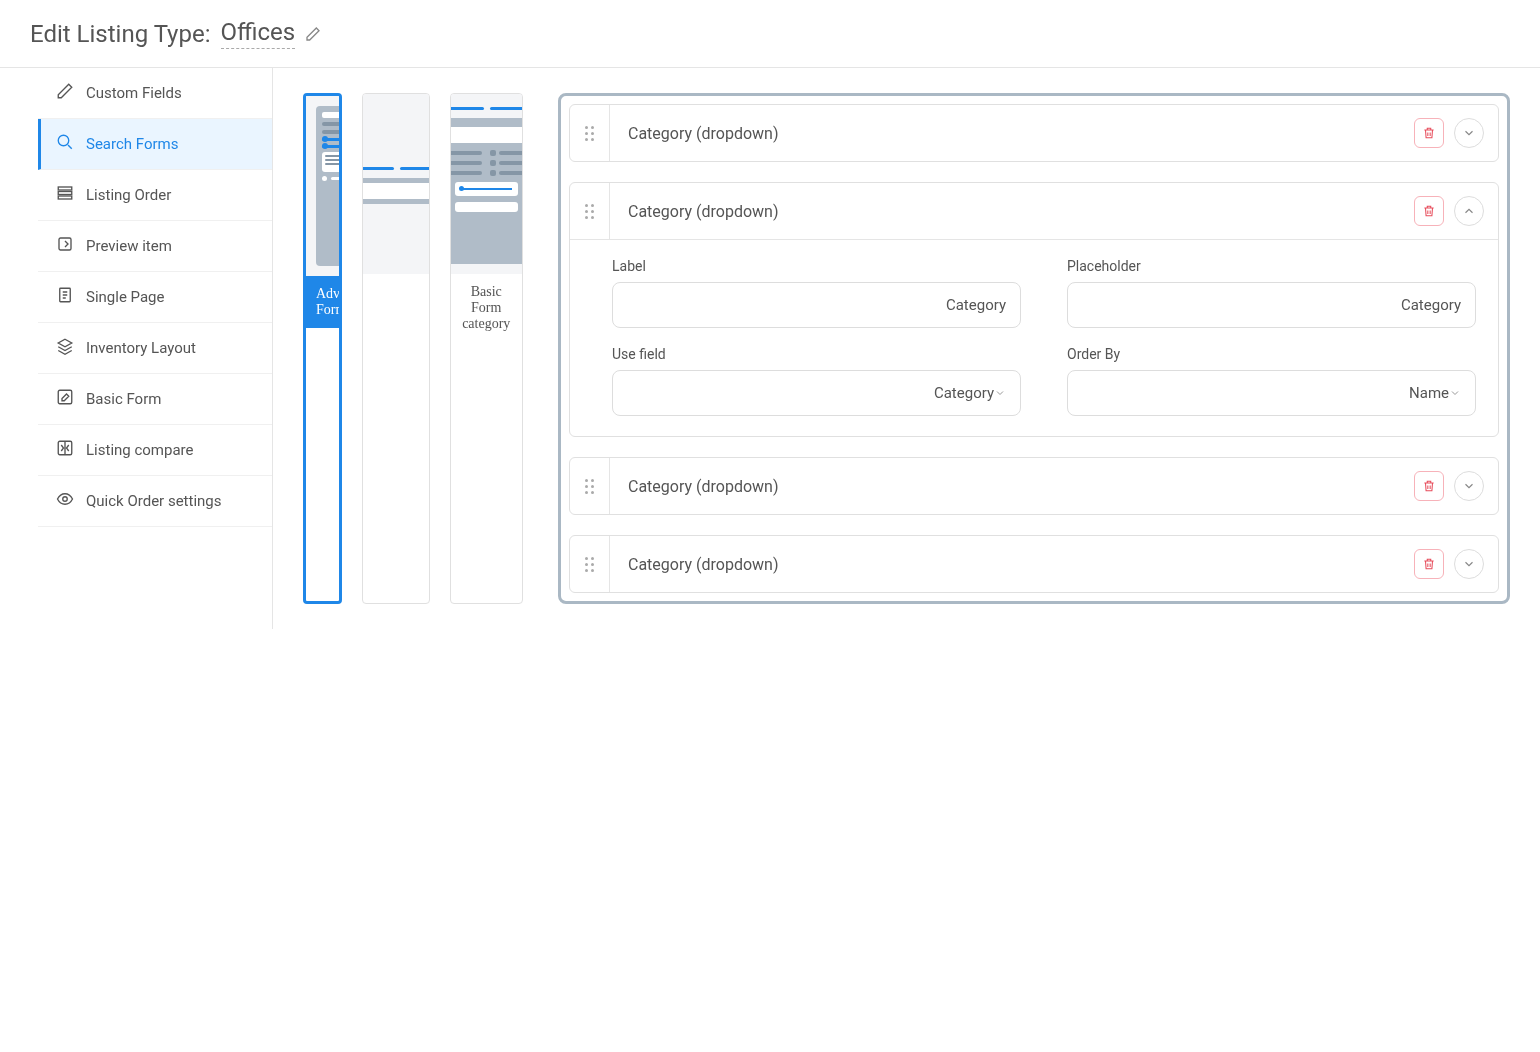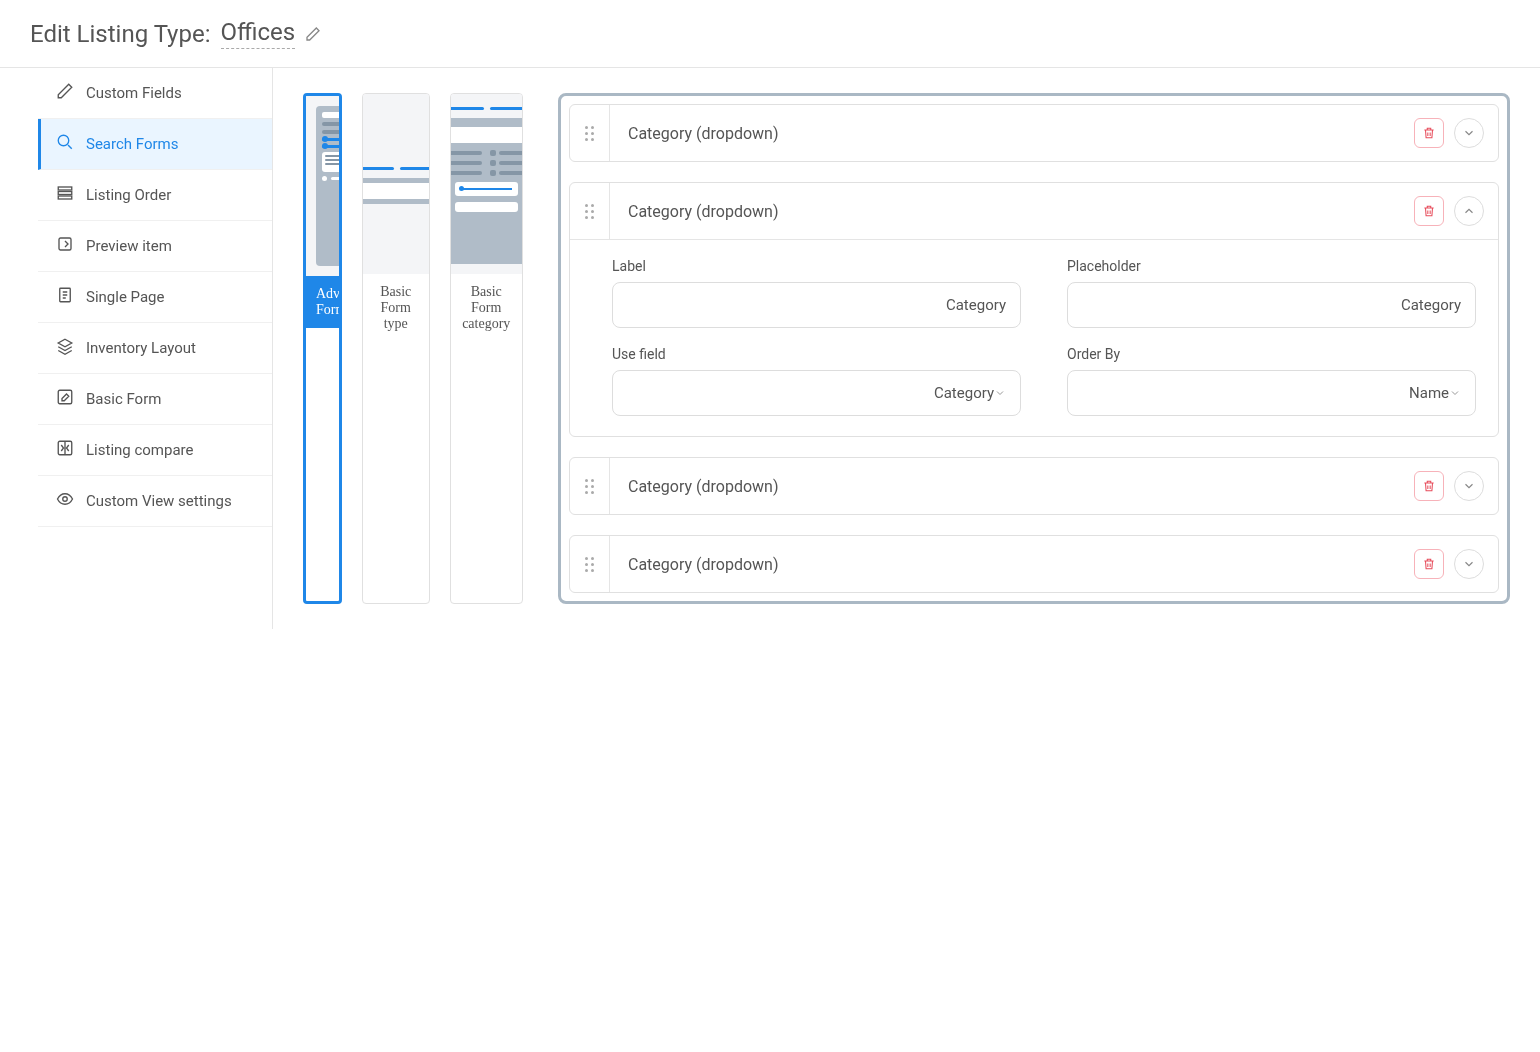--- a/index.html
+++ b/index.html
@@ -272,21 +272,21 @@
             <rect x="3" y="3" width="18" height="18" rx="2"></rect>
             <path d="M12 3v18M7 8l3 4-3 4M17 8l-3 4 3 4"></path>
           </svg></span>
         <span>Listing compare</span>
       </div>
       <div class="sidebar-item">
         <span><svg viewBox="0 0 24 24" fill="none" stroke="currentColor" stroke-width="1.8">
             <path d="M2 12s3.5-7 10-7 10 7 10 7-3.5 7-10 7-10-7-10-7z"></path>
             <circle cx="12" cy="12" r="3"></circle>
           </svg></span>
-        <span>Custom View settings</span>
+        <span>Quick Order settings</span>
       </div>
     </div>
 
   <div class="content">
     <div class="form-templates">
 
       <div class="template-card selected">
         <div class="template-preview">
           <div class="thumb-advanced">
             <div class="thumb-panel">
@@ -369,21 +369,20 @@
                 <div class="sb-in"></div>
                 <div class="sb-btn">
                   <svg viewBox="0 0 24 24" fill="none" stroke="currentColor" stroke-width="3">
                     <circle cx="10" cy="10" r="6"></circle>
                     <path d="M20 20l-5-5"></path>
                   </svg>
                 </div>
               </div>
           </div>
         </div>
-        <div class="template-label">Basic Form type</div>
       </div>
 
       <div class="template-card">
         <div class="template-preview">
           <div class="thumb-cat">
             <div class="tab-row">
                 <div class="tab-g"></div>
                 <div class="tab-b"></div>
                 <div class="tab-b"></div>
                 <div class="tab-b"></div>

